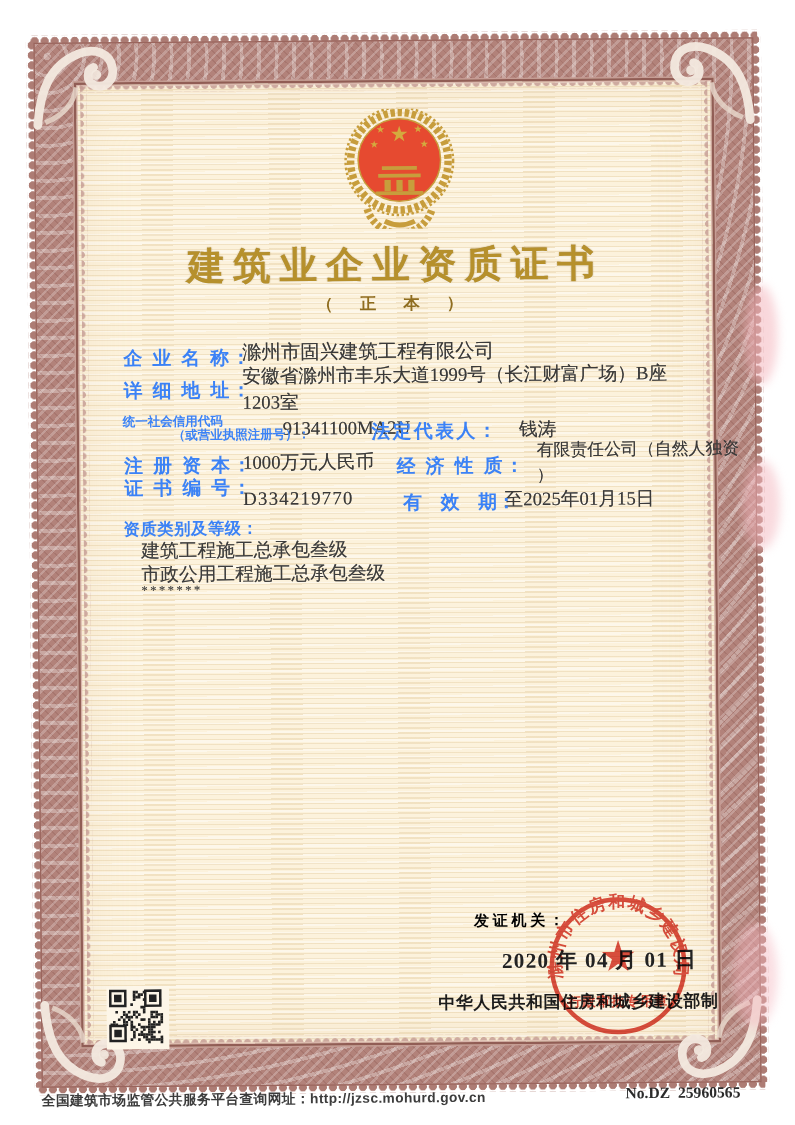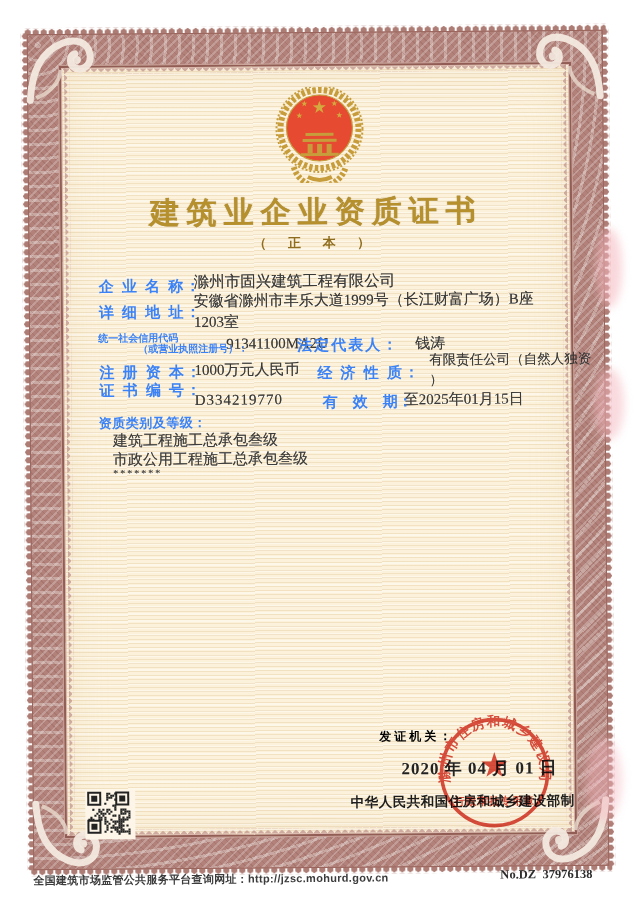--- a/index.html
+++ b/index.html
@@ -307,19 +307,19 @@
           <rect x="18.5" y="20.5" width="1.05" height="1.05" fill="#222"></rect>
           <rect x="19.5" y="20.5" width="1.05" height="1.05" fill="#222"></rect>
           <rect x="20.5" y="20.5" width="1.05" height="1.05" fill="#222"></rect>
           <rect x="21.5" y="20.5" width="1.05" height="1.05" fill="#222"></rect>
           <rect x="16.5" y="21.5" width="1.05" height="1.05" fill="#222"></rect>
           <rect x="21.5" y="21.5" width="1.05" height="1.05" fill="#222"></rect>
         </g>
     </svg>
 
     <div class="query">全国建筑市场监管公共服务平台查询网址：http://jzsc.mohurd.gov.cn</div>
-    <div class="serial">No.DZ  37976138</div>
+    <div class="serial">No.DZ  25960565</div>
   </div>
 
   <div class="smudge sm1"></div>
   <div class="smudge sm2"></div>
   <div class="smudge sm3"></div>
 </div>
 
 </body></html>

